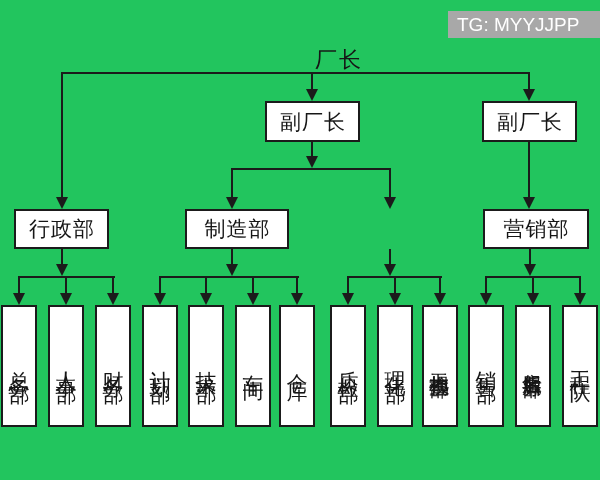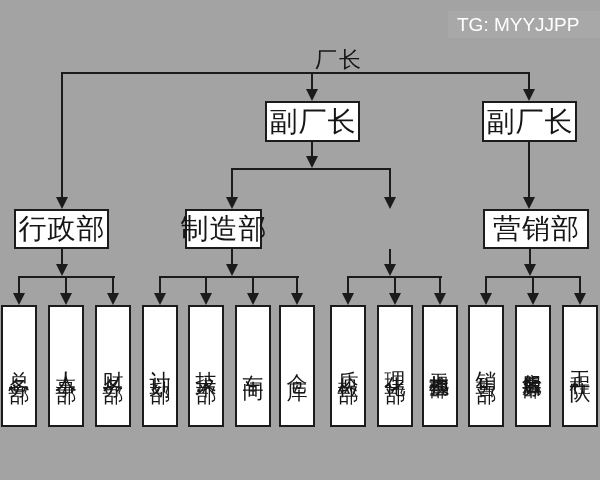--- a/index.html
+++ b/index.html
@@ -1,37 +1,37 @@
 <!DOCTYPE html>
 <html><head>
 <meta charset="utf-8">
 <style>
   html, body { margin:0; padding:0; background:#ffffff; }
   .canvas {
     position:relative; width:600px; height:480px;
-    background:#a3a3a3; overflow:hidden;
+    background:#22c55e; overflow:hidden;
     font-family:"Liberation Serif","DejaVu Serif",serif;
     color:#161616;
   }
   
   .vline { position:absolute; width:2px; background:#1b1b1b; }
   .hline { position:absolute; height:2px; background:#1b1b1b; }
   .arrow-down {
     position:absolute; width:0; height:0;
     border-left:6px solid transparent;
     border-right:6px solid transparent;
     border-top:12px solid #1b1b1b;
   }
   
   .box {
     position:absolute; box-sizing:border-box;
     border:2px solid #1b1b1b; background:#ffffff;
     display:flex; align-items:center; justify-content:center;
   }
-  .hbox span { font-size:28px; letter-spacing:1px; padding-left:1px; white-space:nowrap; }
+  .hbox span { font-size:21px; letter-spacing:1px; padding-left:1px; white-space:nowrap; }
   .vbox { padding-bottom:12px; }
   .vt {
     writing-mode:vertical-rl; text-orientation:upright;
     font-size:21px; letter-spacing:6px; margin-bottom:-6px;
     white-space:nowrap;
   }
   .vt5 { font-size:20px; letter-spacing:1px; margin-bottom:-1px; }
   .root-label {
     position:absolute; font-size:22px; letter-spacing:2px;
     text-align:center; white-space:nowrap;
@@ -76,21 +76,21 @@
   <div class="arrow-down" style="left:226px;top:197px;"></div>
   <div class="vline" style="left:389px;top:168px;height:30px;"></div>
   <div class="arrow-down" style="left:384px;top:197px;"></div>
 
   <div class="vline" style="left:528px;top:142px;height:56px;"></div>
   <div class="arrow-down" style="left:523px;top:197px;"></div>
 
   <div class="box hbox" style="left:14px;top:209px;width:95px;height:40px;">
     <span>行政部</span>
   </div>
-  <div class="box hbox" style="left:185px;top:209px;width:77px;height:40px;">
+  <div class="box hbox" style="left:185px;top:209px;width:104px;height:40px;">
     <span>制造部</span>
   </div>
   <div class="box hbox" style="left:483px;top:209px;width:106px;height:40px;">
     <span>营销部</span>
   </div>
 
   <div class="vline" style="left:61px;top:249px;height:15px;"></div>
   <div class="arrow-down" style="left:56px;top:264px;"></div>
   <div class="hline" style="left:18px;top:276px;width:97px;"></div>
   <div class="vline" style="left:18px;top:278px;height:16px;"></div>

